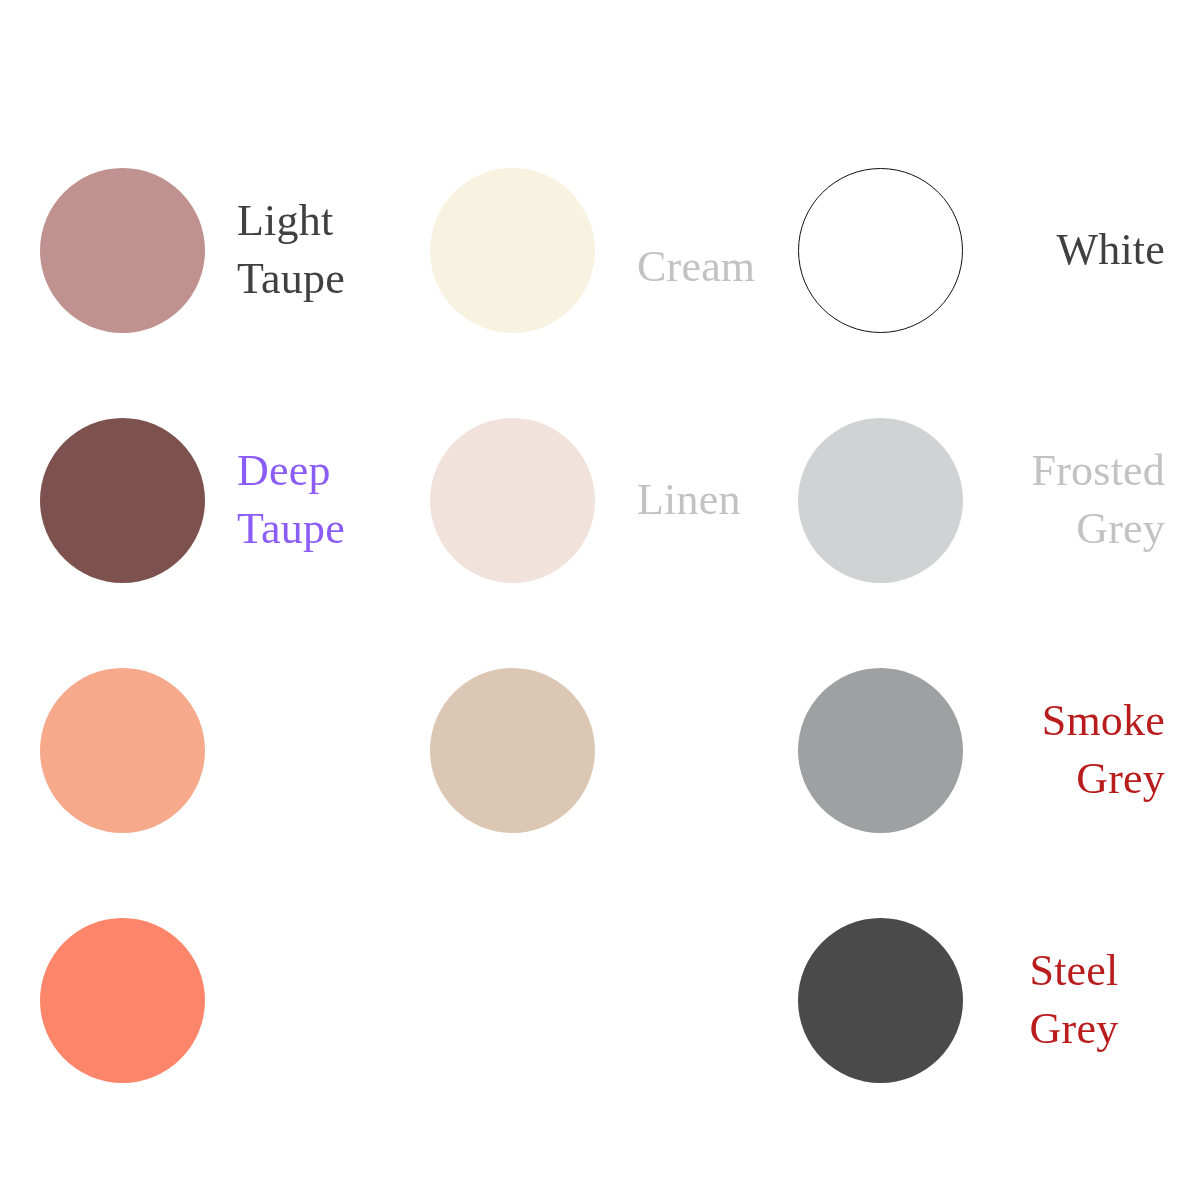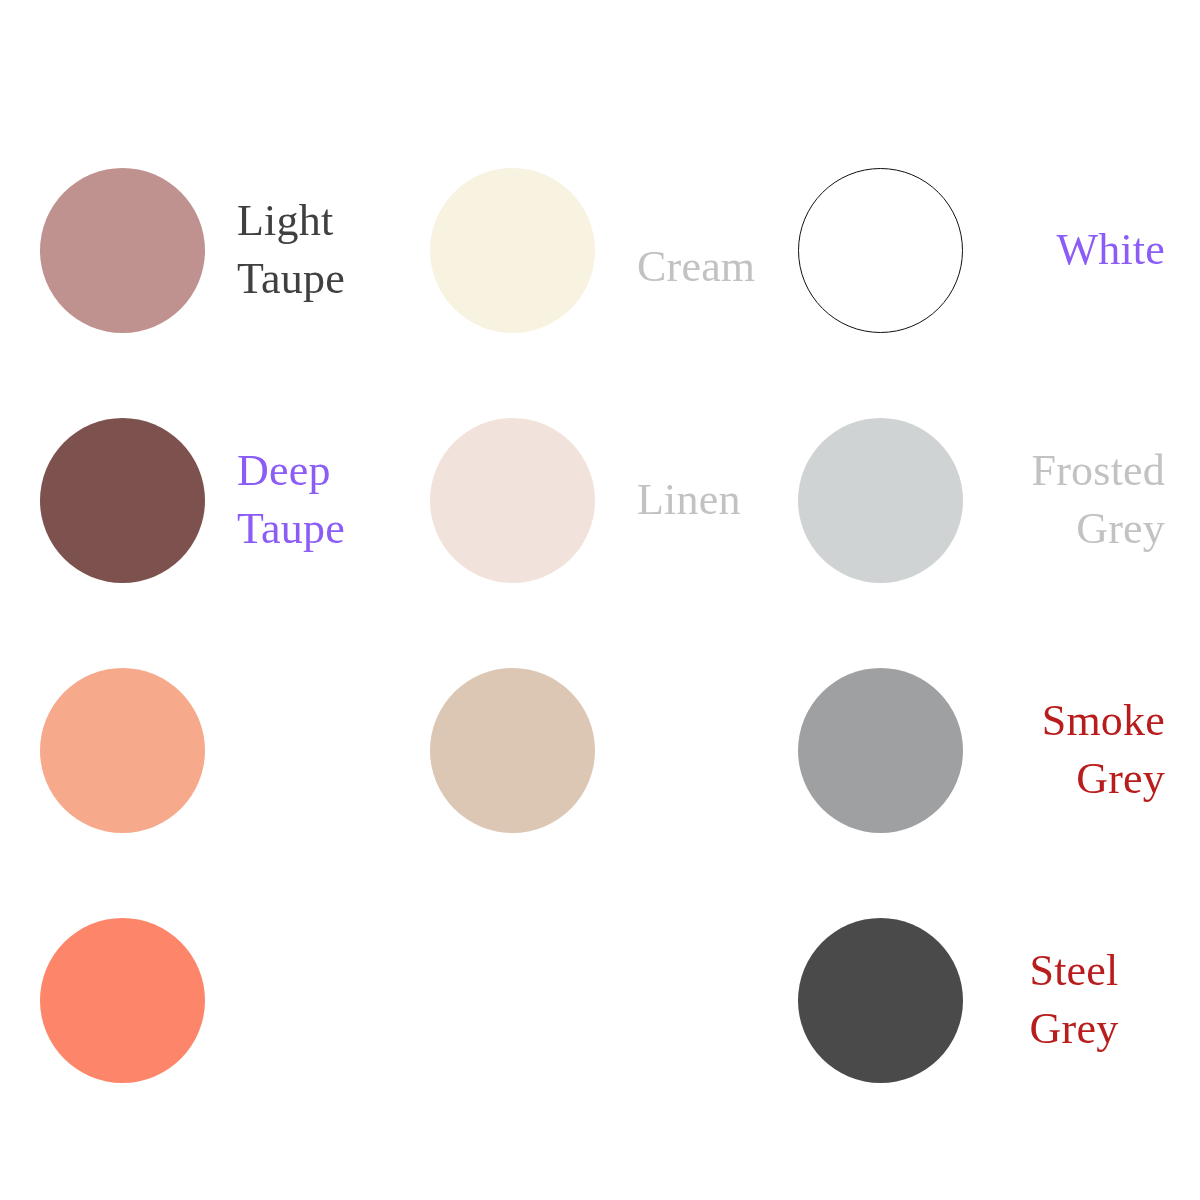--- a/index.html
+++ b/index.html
@@ -100,21 +100,21 @@
         <div class="dot" style="background: rgb(191, 145, 143);"></div>
         <div class="label" style="color: #404040;">Light
 Taupe</div>
       </div>
       <div class="cell col-2">
         <div class="dot" style="background: rgb(248, 242, 224);"></div>
         <div class="label" style="color: rgb(194, 194, 194); margin-top: 34px;">Cream</div>
       </div>
       <div class="cell col-3">
         <div class="dot outlined" style="background: rgb(255, 255, 255); border-color: rgb(17, 17, 17);"></div>
-        <div class="label" style="color: #8b5cf6;">White</div>
+        <div class="label" style="color: #404040;">White</div>
       </div>
       <div class="cell col-1">
         <div class="dot" style="background: rgb(125, 82, 78);"></div>
         <div class="label" style="color: #8b5cf6;">Deep
 Taupe</div>
       </div>
       <div class="cell col-2">
         <div class="dot" style="background: rgb(241, 227, 220);"></div>
         <div class="label" style="color: rgb(194, 194, 194);">Linen</div>
       </div>

